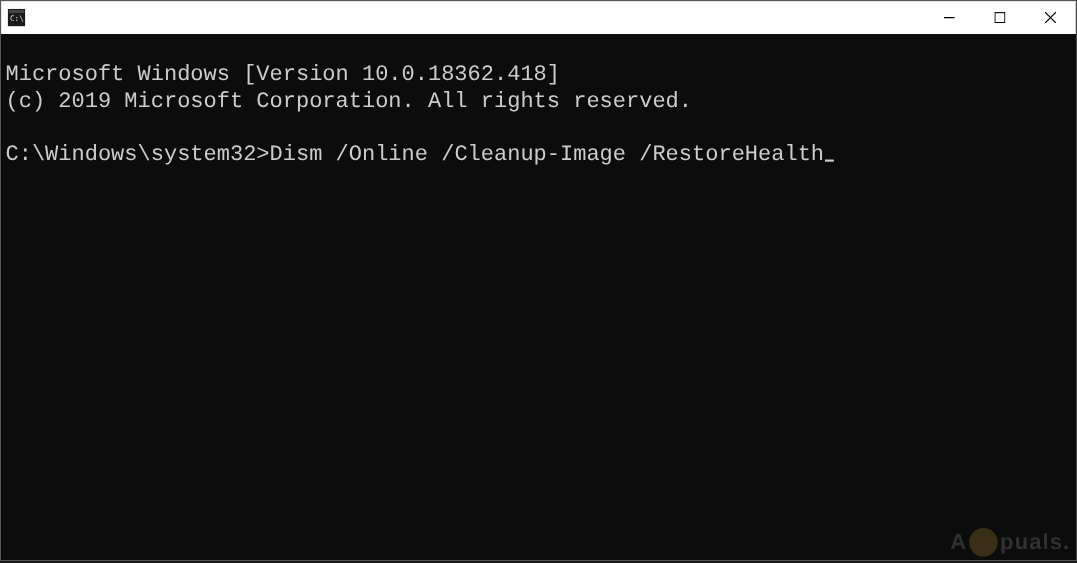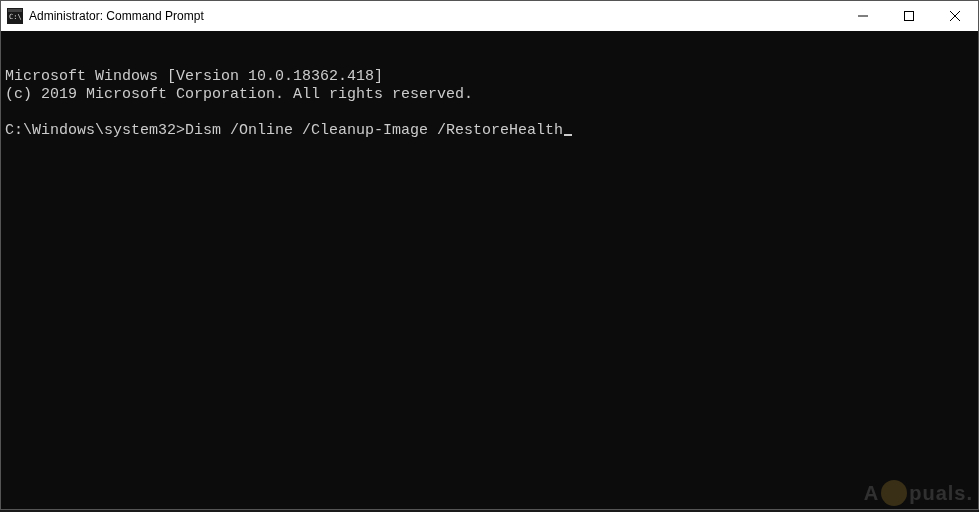--- a/index.html
+++ b/index.html
@@ -53,23 +53,23 @@
       color: #000;
       font-size: 10px;
       cursor: default;
     }
     .win-btn svg { width: 10px; height: 10px; }
     .terminal {
       flex: 1;
       background: #0c0c0c;
       color: #cccccc;
       font-family: Consolas, "Courier New", monospace;
-      font-size: 15px;
+      font-size: 20px;
       line-height: 1.2;
-      padding: 19px 4px;
+      padding: 2px 4px;
       white-space: pre;
       overflow: hidden;
     }
     .term-line { white-space: pre; }
     .prompt-line { white-space: pre; display: inline; }
     .cursor {
       display: inline-block;
       width: 8px;
       height: 2px;
       background: #cccccc;
@@ -106,21 +106,20 @@
 
 <div class="window">
   <div class="titlebar">
     <span class="title-icon">
       <svg viewBox="0 0 16 16">
         <rect x="0" y="0" width="16" height="16" fill="#1a1a1a"></rect>
         <rect x="1" y="1" width="14" height="3" fill="#444"></rect>
         <text x="2" y="11" font-size="7" fill="#ddd" font-family="monospace">C:\</text>
       </svg>
     </span>
-    <span class="title-text">Administrator: Command Prompt</span>
     <span class="title-spacer"></span>
     <div class="win-controls">
       <div class="win-btn">
         <svg viewBox="0 0 10 10">
             <line x1="0" y1="5" x2="10" y2="5" stroke="#000" stroke-width="1"></line>
           </svg>
       </div>
       <div class="win-btn">
         <svg viewBox="0 0 10 10">
             <rect x="0.5" y="0.5" width="9" height="9" fill="none" stroke="#000" stroke-width="1"></rect>

